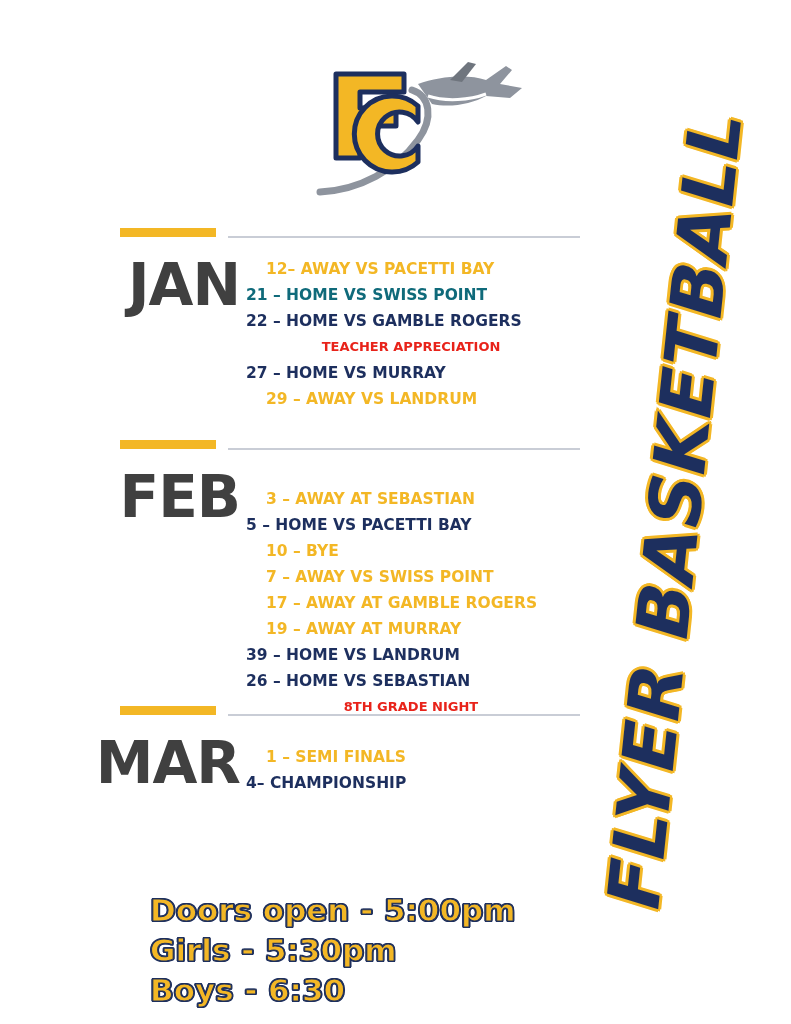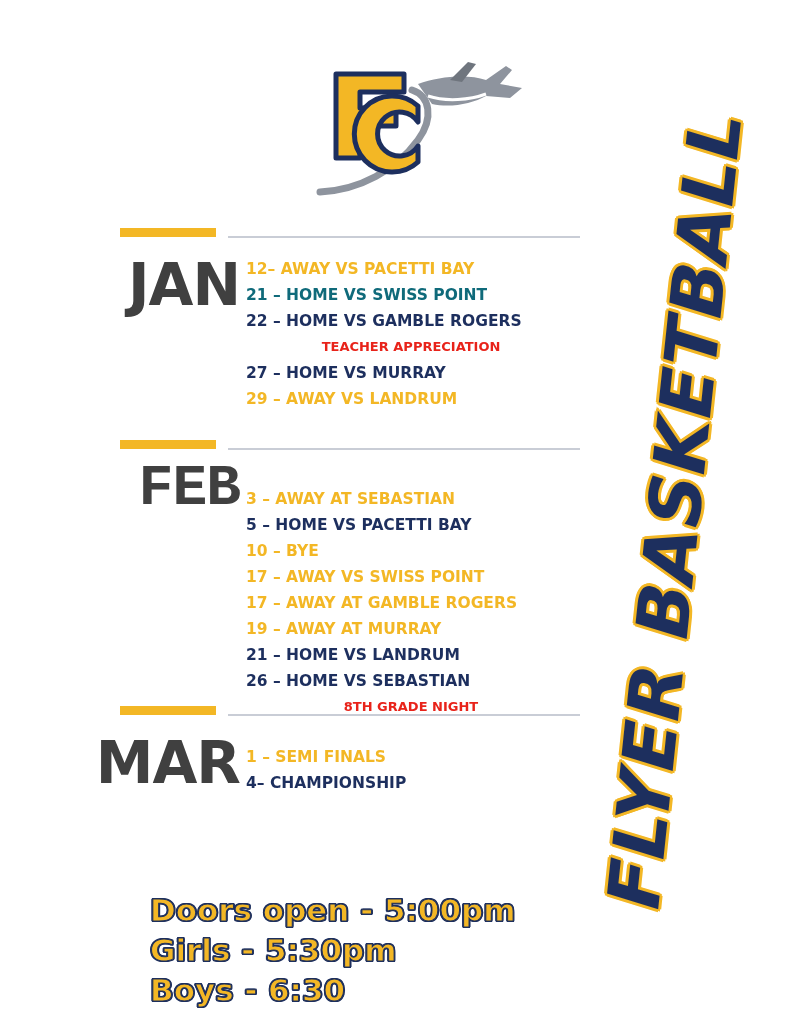--- a/index.html
+++ b/index.html
@@ -97,21 +97,21 @@
     width: 330px;
   }
   .game {
     font-family: "DejaVu Sans", sans-serif;
     font-weight: bold;
     font-size: 15.5px;
     line-height: 26px;
     white-space: nowrap;
   }
   .game.navy { color: #1d2f5e; }
-  .game.gold { color: #f3b725; }
+  .game.gold { color: #f3b725; margin-left: 20px; }
   .game.teal { color: #0f6a7a; }
   .note {
     font-family: "DejaVu Sans", sans-serif;
     font-weight: bold;
     font-size: 13px;
     line-height: 26px;
     color: #e8231a;
     text-align: center;
     white-space: nowrap;
   }
@@ -179,29 +179,29 @@
       <div class="game navy">22 – HOME VS GAMBLE ROGERS</div>
       <div class="note">TEACHER APPRECIATION</div>
       <div class="game navy">27 – HOME VS MURRAY</div>
       <div class="game gold">29 – AWAY VS LANDRUM</div>
     </div>
   </div>
 
   <div class="month-block" style="left:60px; top:440px; width:470px;">
     <div class="tick" style="left:60px; top:0;"></div>
     <div class="rule" style="left:168px; top:8px; width:352px;"></div>
-    <div class="month-label" style="top:20px;font-family:Liberation Mono, monospace;">FEB</div>
+    <div class="month-label" style="top:28px;">FEB</div>
     <div class="games" style="top:46px;">
       <div class="game gold">3 – AWAY AT SEBASTIAN</div>
       <div class="game navy">5 – HOME VS PACETTI BAY</div>
       <div class="game gold">10 – BYE</div>
-      <div class="game gold">17 – AWAY VS SWISS POINT</div>
+      <div class="game gold">7 – AWAY VS SWISS POINT</div>
       <div class="game gold">17 – AWAY AT GAMBLE ROGERS</div>
       <div class="game gold">19 – AWAY AT MURRAY</div>
-      <div class="game navy">21 – HOME VS LANDRUM</div>
+      <div class="game navy">39 – HOME VS LANDRUM</div>
       <div class="game navy">26 – HOME VS SEBASTIAN</div>
       <div class="note">8TH GRADE NIGHT</div>
     </div>
   </div>
 
   <div class="month-block" style="left:60px; top:706px; width:470px;">
     <div class="tick" style="left:60px; top:0;"></div>
     <div class="rule" style="left:168px; top:8px; width:352px;"></div>
     <div class="month-label" style="top:28px;">MAR</div>
     <div class="games" style="top:38px;">

